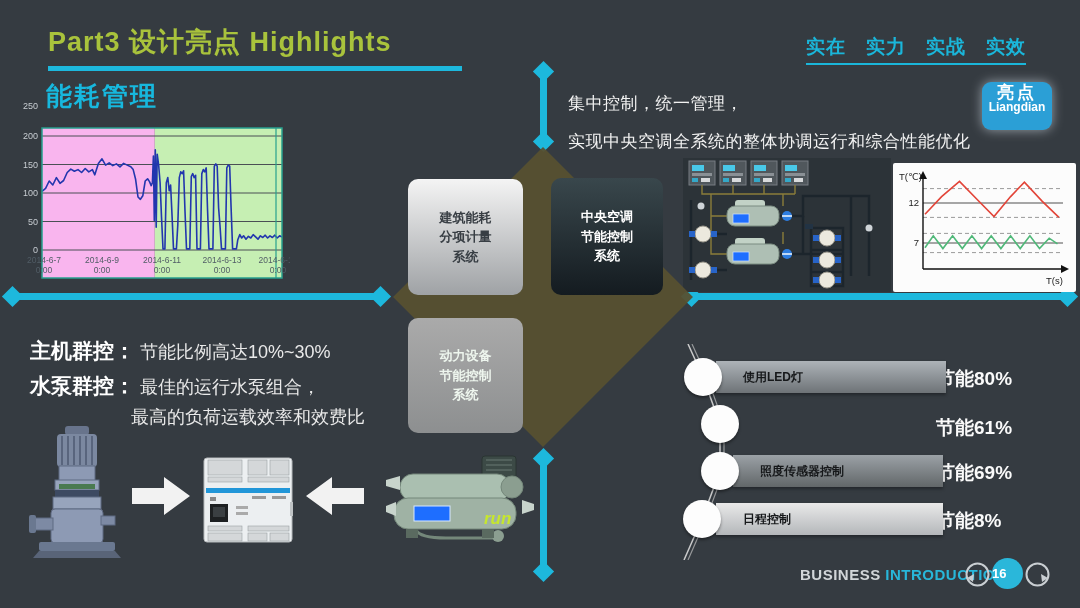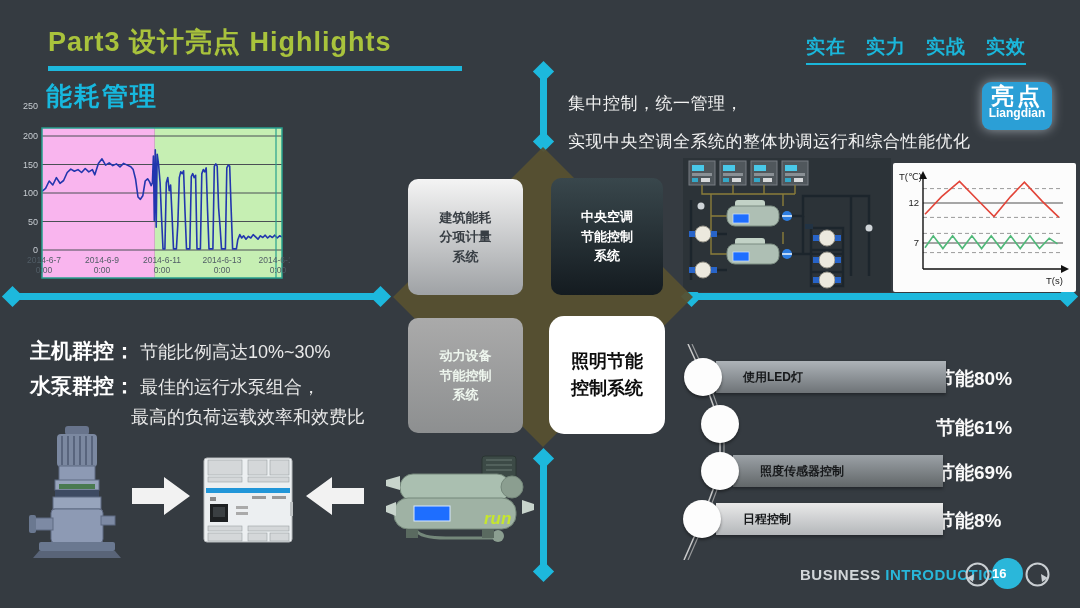--- a/index.html
+++ b/index.html
@@ -7,21 +7,21 @@
          font-family:"Liberation Sans","DejaVu Sans",sans-serif;}
   .abs{position:absolute;}
   
   .title{left:48px;top:24px;font-size:27px;font-weight:bold;color:#a9c33c;letter-spacing:1px;}
   .title-underline{left:48px;top:66px;width:414px;height:5px;background:#1db8dd;}
   .subtitle{left:46px;top:79px;font-size:26px;font-weight:bold;color:#17b8de;letter-spacing:2px;}
   .slogan{left:806px;top:34px;font-size:19px;font-weight:bold;color:#1ab6da;letter-spacing:1px;
           border-bottom:2px solid #1ab6da;padding-bottom:3px;}
   .logo{left:982px;top:82px;width:70px;height:48px;background:#2b9fd6;border-radius:9px;
         box-shadow:0 0 12px rgba(235,245,255,.55);text-align:center;}
-  .logo .cn{display:block;margin-top:2px;font-size:23px;font-weight:bold;color:#fff;letter-spacing:3px;line-height:1.1;}
+  .logo .cn{display:block;margin-top:2px;font-size:17px;font-weight:bold;color:#fff;letter-spacing:3px;line-height:1.1;}
   .logo .en{display:block;font-size:12px;font-weight:bold;color:#fff;margin-top:-3px;}
   
   .ln{position:absolute;background:#1db8dd;}
   .dm{position:absolute;width:15px;height:15px;background:#1db8dd;transform:rotate(45deg);}
   
   .olive{left:437px;top:191px;width:212px;height:212px;background:#575030;opacity:.95;transform:rotate(45deg);z-index:1;}
   
   .sys{z-index:2;border-radius:10px;display:flex;align-items:center;justify-content:center;
        text-align:center;font-weight:bold;font-size:13px;line-height:1.5;white-space:pre-line;}
   .sys1{left:408px;top:179px;width:115px;height:116px;background:linear-gradient(180deg,#f4f4f4,#9fa2a5);color:#383e44;}
@@ -121,22 +121,20 @@
   <div class="abs olive"></div>
   <div class="abs sys sys1">建筑能耗
 分项计量
 系统</div>
   <div class="abs sys sys2">中央空调
 节能控制
 系统</div>
   <div class="abs sys sys3">动力设备
 节能控制
 系统</div>
-  <div class="abs sys sys4">照明节能
-控制系统</div>
 
   <div class="abs note" style="left:568px;top:92px;">集中控制，统一管理，</div>
   <div class="abs note" style="left:568px;top:130px;">实现中央空调全系统的整体协调运行和综合性能优化</div>
 
   <svg class="abs" style="left:683px;top:158px;" width="208" height="134">
     <rect x="0" y="0" width="208" height="134" fill="#2c3338"></rect>
     <g>
       <g transform="translate(6,3)">
           <rect width="26" height="24" fill="#50575c" stroke="#767d82"></rect>
           <rect x="3" y="4" width="12" height="6" fill="#49c8e8"></rect>

